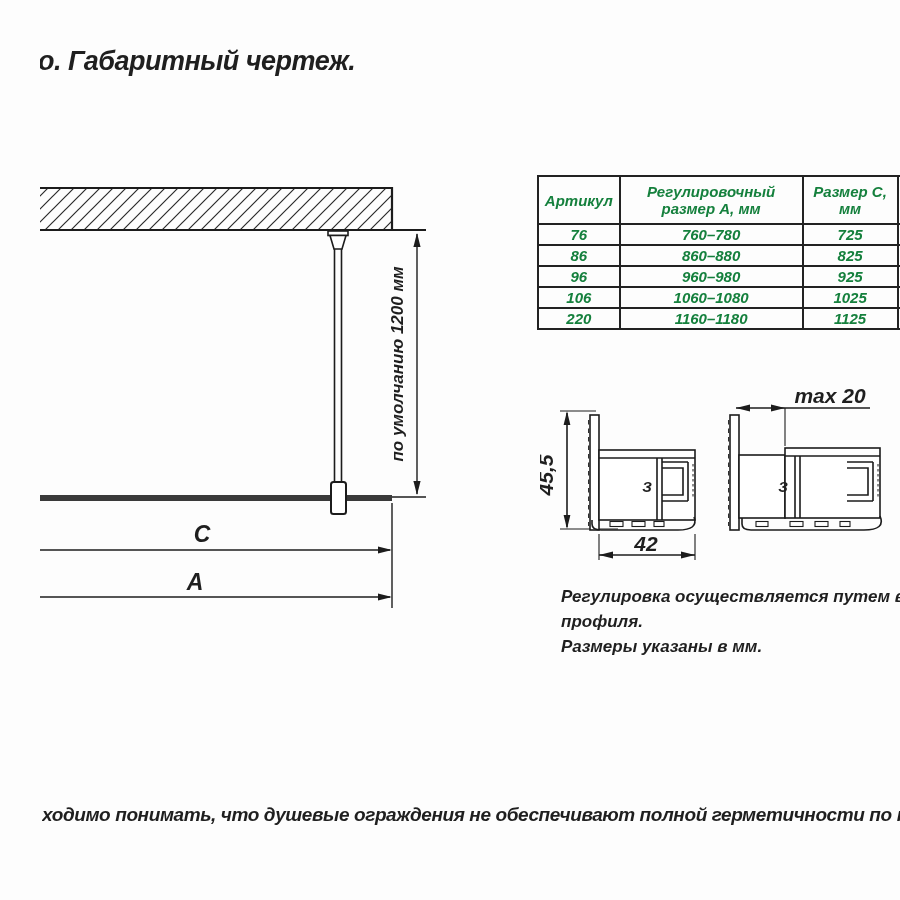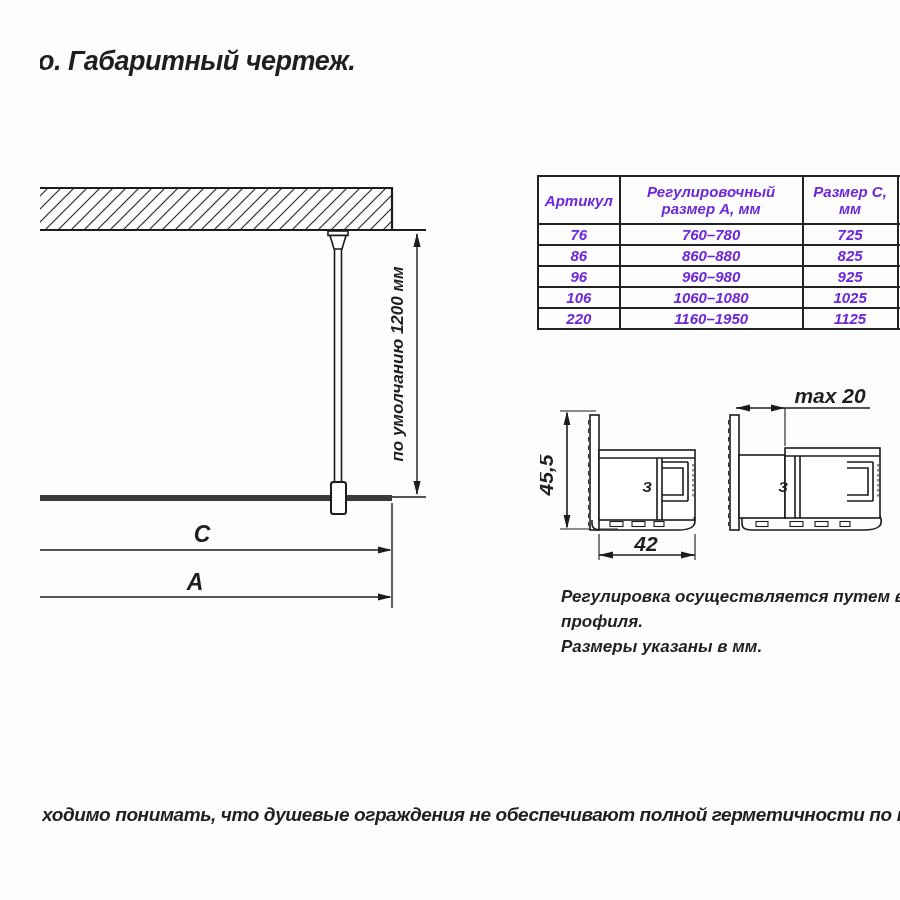--- a/index.html
+++ b/index.html
@@ -7,21 +7,21 @@
        font-family:"Liberation Sans",sans-serif;}
   #canvas{position:relative;width:900px;height:900px;overflow:hidden;margin-left:40px;}
   .dtext{font-family:"Liberation Sans",sans-serif;font-style:italic;
          font-weight:700;color:#1f1f1f;}
   #page-title{position:absolute;left:-2px;top:46px;font-size:27px;
               letter-spacing:-.5px;white-space:nowrap;}
   
   #spec-table-wrap{position:absolute;left:497px;top:175px;}
   table.spec{border-collapse:collapse;table-layout:fixed;}
   table.spec th,table.spec td{border:2px solid #222;text-align:center;
-      vertical-align:middle;font-style:italic;font-weight:700;color:#6d28d9;
+      vertical-align:middle;font-style:italic;font-weight:700;color:#15803d;
       font-size:15px;padding:0 2px;overflow:hidden;}
   table.spec th{height:46px;line-height:17px;}
   table.spec td{height:19px;}
   .c0{width:79px}.c1{width:198px}.c2{width:104px}.c3{width:46px}
   th.partial{text-align:left;padding-left:3px;}
   th.partial span{display:block;line-height:17px;}
   
   #main-drawing{position:absolute;left:0;top:170px;}
   #profiles{position:absolute;left:500px;top:378px;}
   svg text{font-family:"Liberation Sans",sans-serif;font-style:italic;
@@ -120,21 +120,21 @@
           <td></td>
         </tr>
         <tr>
           <td>106</td>
           <td>1060–1080</td>
           <td>1025</td>
           <td></td>
         </tr>
         <tr>
           <td>220</td>
-          <td>1160–1950</td>
+          <td>1160–1180</td>
           <td>1125</td>
           <td></td>
         </tr>
       </tbody>
     </table>
   </div>
 
   <svg id="profiles" width="390" height="200" viewBox="0 0 390 200">
     <g stroke="#1c1c1c" stroke-width="1.6" fill="none">
 

